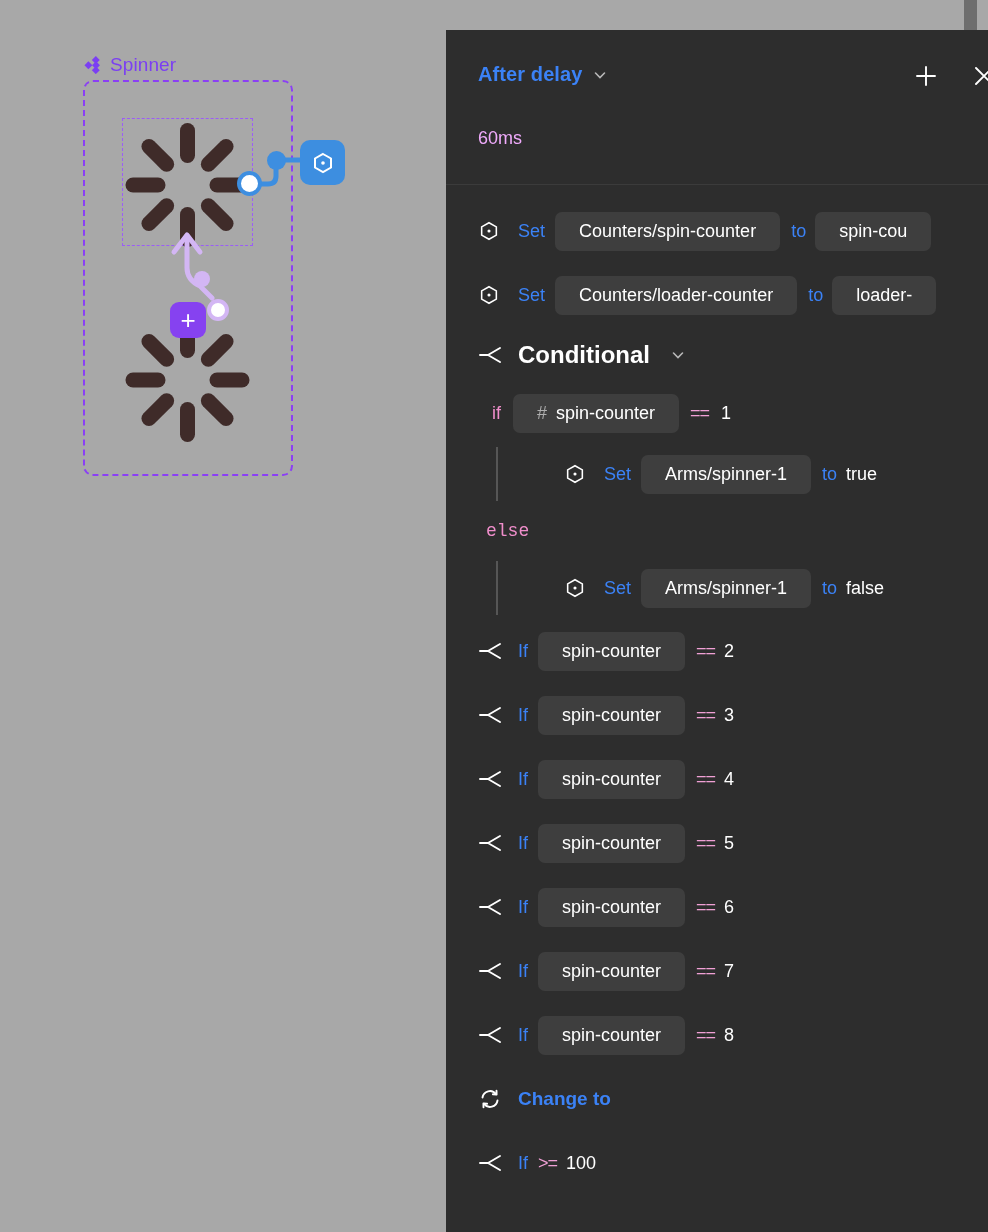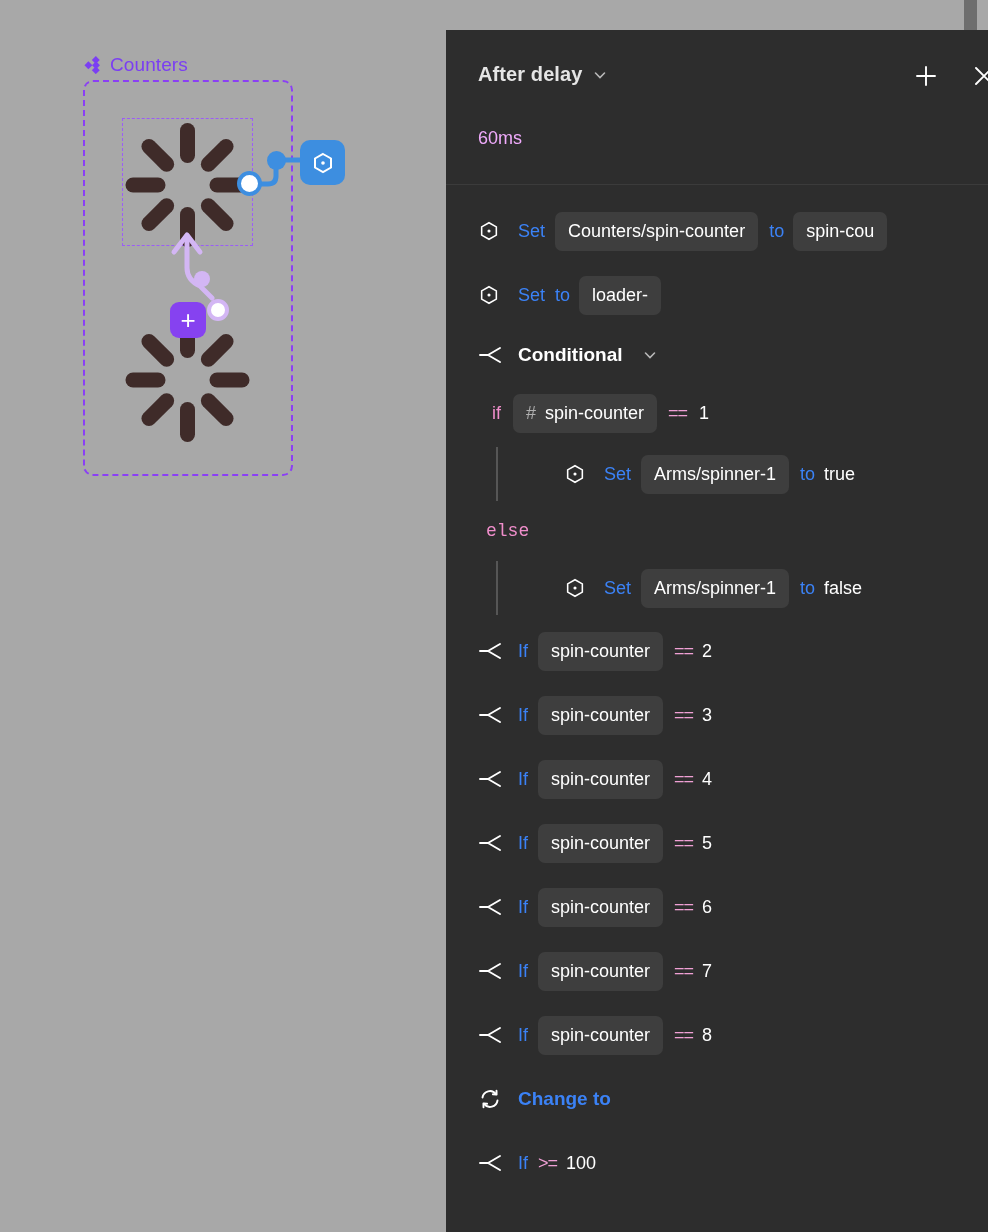--- a/index.html
+++ b/index.html
@@ -192,21 +192,21 @@
   }
   .panel-title-row {
     position: absolute;
     left: 32px;
     top: 33px;
     display: flex;
     align-items: center;
     gap: 10px;
   }
   .panel-title {
-    color: #e5e5e5;
+    color: #3b82f6;
     font-size: 20px;
     font-weight: bold;
     letter-spacing: .1px;
   }
   .panel-sub {
     position: absolute;
     left: 32px;
     top: 98px;
     color: #f0abfc;
     font-size: 18px;
@@ -251,39 +251,39 @@
     font-size: 18px;
     margin-right: 10px;
   }
   .kw.bold { font-weight: bold; font-size: 19px; }
   .kw.plain { margin-right: 9px; margin-left: 0; }
   .kw-pink { color: #f08ecb; font-size: 18px; margin-right: 9px; }
   .kw-pink.op { color: #f0a0d5; letter-spacing: -1px; }
   .chip {
     background: #3e3e3e;
     border-radius: 7px;
-    padding: 9px 13px;
+    padding: 9px 24px;
     color: #ffffff;
     font-size: 18px;
     display: inline-flex;
     align-items: center;
     gap: 9px;
     margin-right: 11px;
   }
   .chip .hash { color: #b0b0b0; font-size: 18px; }
   .val { color: #ffffff; font-size: 18px; margin-right: 10px; }
 
   .cond-head {
     display: flex;
     align-items: center;
     height: 56px;
     padding-left: 32px;
   }
   .cond-head .ico { width: 26px; min-width: 26px; margin-right: 14px; display:flex; align-items:center;}
-  .cond-title { color: #fff; font-size: 19px; font-weight: bold; margin-right: 20px; }
+  .cond-title { color: #fff; font-size: 24px; font-weight: bold; margin-right: 20px; }
 
   .if-line { display: flex; align-items: center; height: 60px; padding-left: 46px; }
   .if-line .kw-pink { margin-right: 12px; }
 
   .nested {
     position: relative;
     padding-left: 50px;
   }
   .nested::before {
     content: "";
@@ -313,21 +313,21 @@
     <div class="scroll-thumb"></div>
   </div>
 
   <div class="comp-label">
     <svg class="diamond-icon" width="18" height="18" viewBox="0 0 18 18">
       <rect x="9" y="1.2" width="5.6" height="5.6" transform="rotate(45 11.8 4)" fill="#7b3ff2"></rect>
       <rect x="1.6" y="6.4" width="5.6" height="5.6" transform="rotate(45 4.4 9.2)" fill="#7b3ff2"></rect>
       <rect x="9" y="11.4" width="5.6" height="5.6" transform="rotate(45 11.8 14.2)" fill="#7b3ff2"></rect>
       <rect x="9.2" y="6.4" width="5.6" height="5.6" transform="rotate(45 12 9.2)" fill="#7b3ff2"></rect>
     </svg>
-    <span>Counters</span>
+    <span>Spinner</span>
   </div>
 
   <div class="sel-outer"></div>
   <div class="sel-inner"></div>
 
   <div class="spinner" id="spinner-top">
       <div class="arm" style="transform: rotate(0deg) translateY(-42px);"></div>
       <div class="arm" style="transform: rotate(45deg) translateY(-42px);"></div>
       <div class="arm" style="transform: rotate(90deg) translateY(-42px);"></div>
       <div class="arm" style="transform: rotate(135deg) translateY(-42px);"></div>
@@ -411,20 +411,21 @@
     </div>
 
     <div class="row">
       <span class="ico">
         <svg width="22" height="22" viewBox="0 0 24 24">
           <polygon points="12,3 20,7.5 20,16.5 12,21 4,16.5 4,7.5" fill="none" stroke="#ffffff" stroke-width="1.7"></polygon>
           <circle cx="12" cy="12" r="1.7" fill="#ffffff"></circle>
         </svg>
       </span>
       <span class="kw">Set</span>
+      <span class="chip">Counters/loader-counter</span>
       <span class="kw plain">to</span>
       <span class="chip">loader-</span>
     </div>
 
     <div class="cond-head">
       <span class="ico">
         <svg width="26" height="18" viewBox="0 0 26 18">
           <path d="M2 9 L10 9 M10 9 L22 2 M10 9 L22 16" stroke="#ffffff" stroke-width="1.9" fill="none" stroke-linecap="round" stroke-linejoin="round"></path>
         </svg>
       </span>

